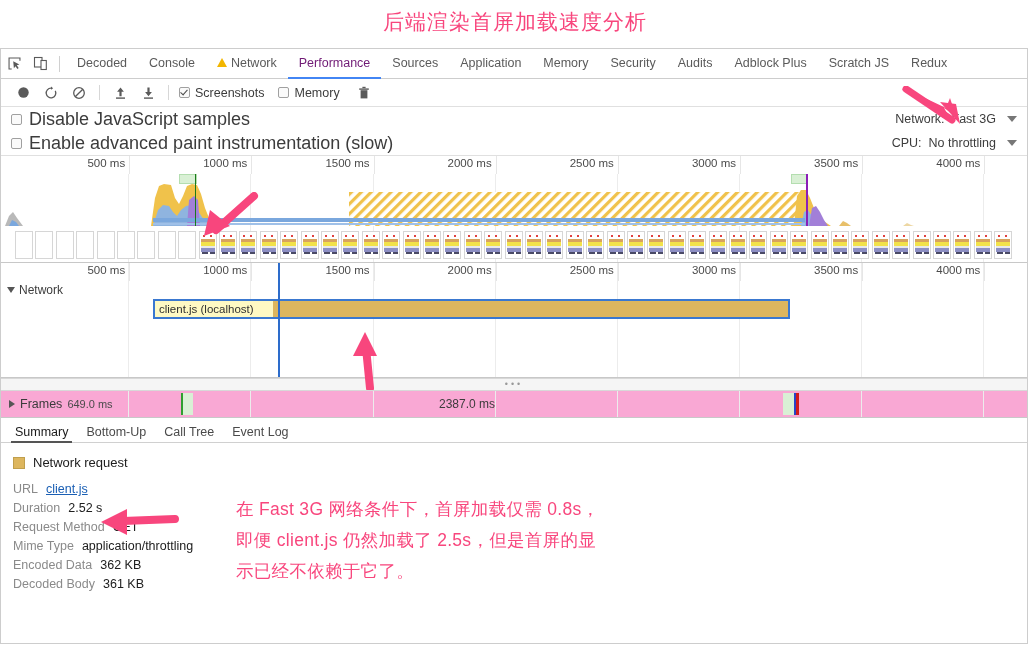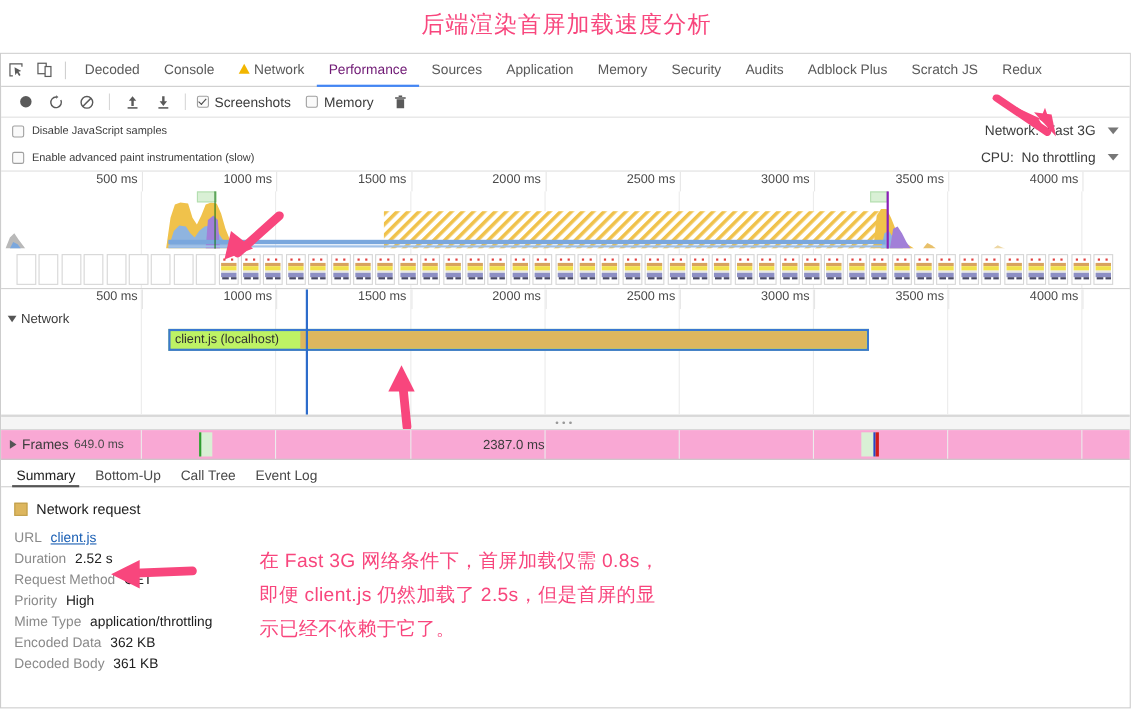--- a/index.html
+++ b/index.html
@@ -67,21 +67,21 @@
   .chk-lbl{font-size:12.5px;color:#3c3c3c;}
 
   
   .settings{border-bottom:1px solid #e0e0e0;padding:0;}
   .srow{
     height:24px;display:flex;align-items:center;padding:0 10px 0 10px;box-sizing:border-box;
     justify-content:space-between;
   }
   .srow-left{display:flex;align-items:center;gap:7px;cursor:pointer;}
   .srow-left .chk{width:11px;height:11px;}
-  .srow-left span{font-size:10px;color:#3c3c3c;}
+  .srow-left span{font-size:18px;color:#3c3c3c;}
   .srow-right{display:flex;align-items:center;gap:7px;font-size:12.5px;color:#3c3c3c;}
   .sel-val{color:#3c3c3c;}
   .caret{
     width:0;height:0;border-left:5px solid transparent;border-right:5px solid transparent;
     border-top:6px solid #777;margin-left:4px;
   }
 
   
   .overview{position:relative;height:106px;border-bottom:1px solid #c8c8c8;overflow:hidden;}
   .ruler{position:absolute;left:0;top:0;width:100%;height:18px;}
@@ -110,21 +110,21 @@
 
   
   .track{position:relative;height:114px;border-bottom:1px solid #c8c8c8;overflow:hidden;background:#fff;}
   .net-head{
     position:absolute;left:6px;top:20px;font-size:12px;color:#3c3c3c;
     display:flex;align-items:center;gap:4px;cursor:pointer;
   }
   .tri{width:0;height:0;border-top:4px solid transparent;border-bottom:4px solid transparent;border-left:6px solid #555;}
   .tri.down{border-left:4px solid transparent;border-right:4px solid transparent;border-top:6px solid #555;border-bottom:0;}
   .reqbar{
-    position:absolute;height:20px;border:2px solid #3a78d0;box-sizing:border-box;background:#bef264;
+    position:absolute;height:20px;border:2px solid #3a78d0;box-sizing:border-box;background:#fef9c3;
     display:flex;align-items:center;overflow:hidden;
   }
   .reqbar .lbl{
     font-size:11.5px;color:#303030;padding-left:4px;white-space:nowrap;z-index:3;position:relative;
   }
   .reqfill{position:absolute;top:0;bottom:0;background:#ddb65e;}
   .cursor-line{position:absolute;top:0;bottom:0;width:2px;background:#2d6ccb;}
 
   
   .dots-row{
@@ -879,24 +879,20 @@
       </div>
       <div class="kvrow">
         <span class="k">Duration</span>
         <span class="v">2.52 s</span>
       </div>
       <div class="kvrow">
         <span class="k">Request Method</span>
         <span class="v">GET</span>
       </div>
       <div class="kvrow">
-        <span class="k">Priority</span>
-        <span class="v">High</span>
-      </div>
-      <div class="kvrow">
         <span class="k">Mime Type</span>
         <span class="v">application/throttling</span>
       </div>
       <div class="kvrow">
         <span class="k">Encoded Data</span>
         <span class="v">362 KB</span>
       </div>
       <div class="kvrow">
         <span class="k">Decoded Body</span>
         <span class="v">361 KB</span>

